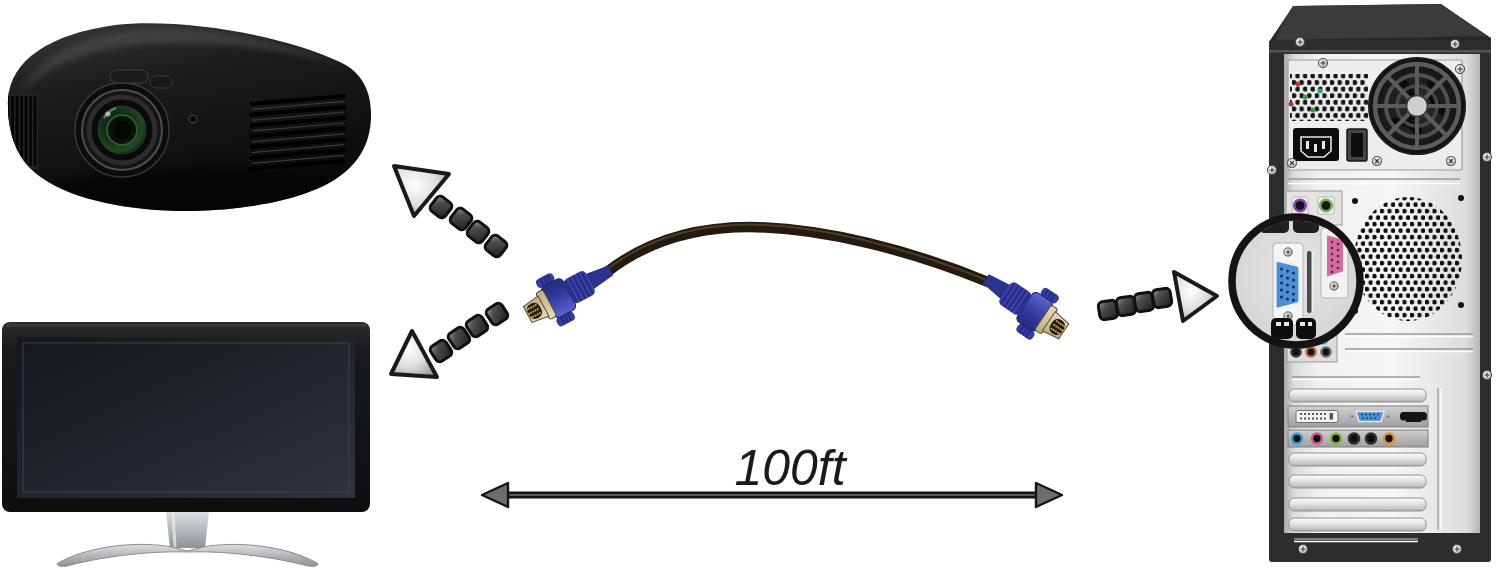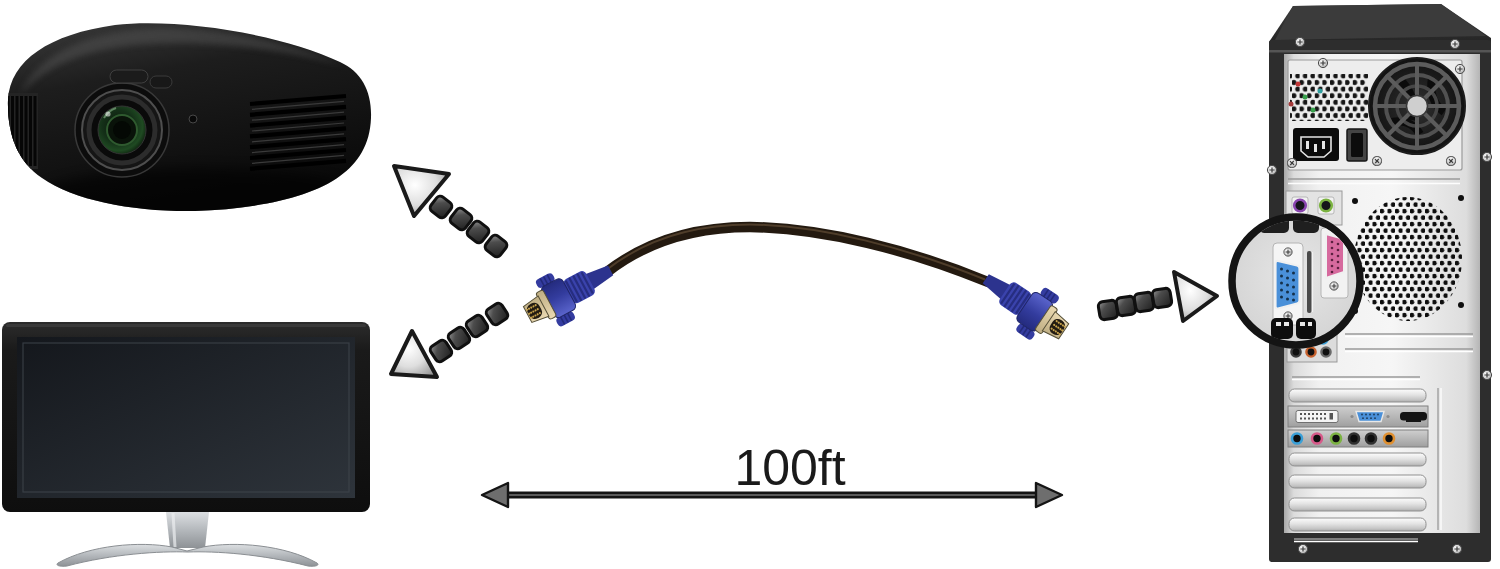--- a/index.html
+++ b/index.html
@@ -1,16 +1,16 @@
 <!DOCTYPE html>
 <html><head>
 <meta charset="utf-8">
 <style>
   html,body{margin:0;padding:0;background:#ffffff;}
-  .stage{width:1500px;height:569px;position:relative;background:#fff;overflow:hidden;}
+  .stage{width:1500px;height:569px;position:relative;background:#fff;overflow:hidden;font-style:italic;}
   svg{display:block;}
   text{font-family:"Liberation Sans", sans-serif;}
 </style>
 </head>
 <body>
 
 <div class="stage">
 <svg width="1500" height="569" viewBox="0 0 1500 569" xmlns="http://www.w3.org/2000/svg">
   <defs>
     <linearGradient id="bodyGrad" x1="0" y1="0" x2="0.35" y2="1">

